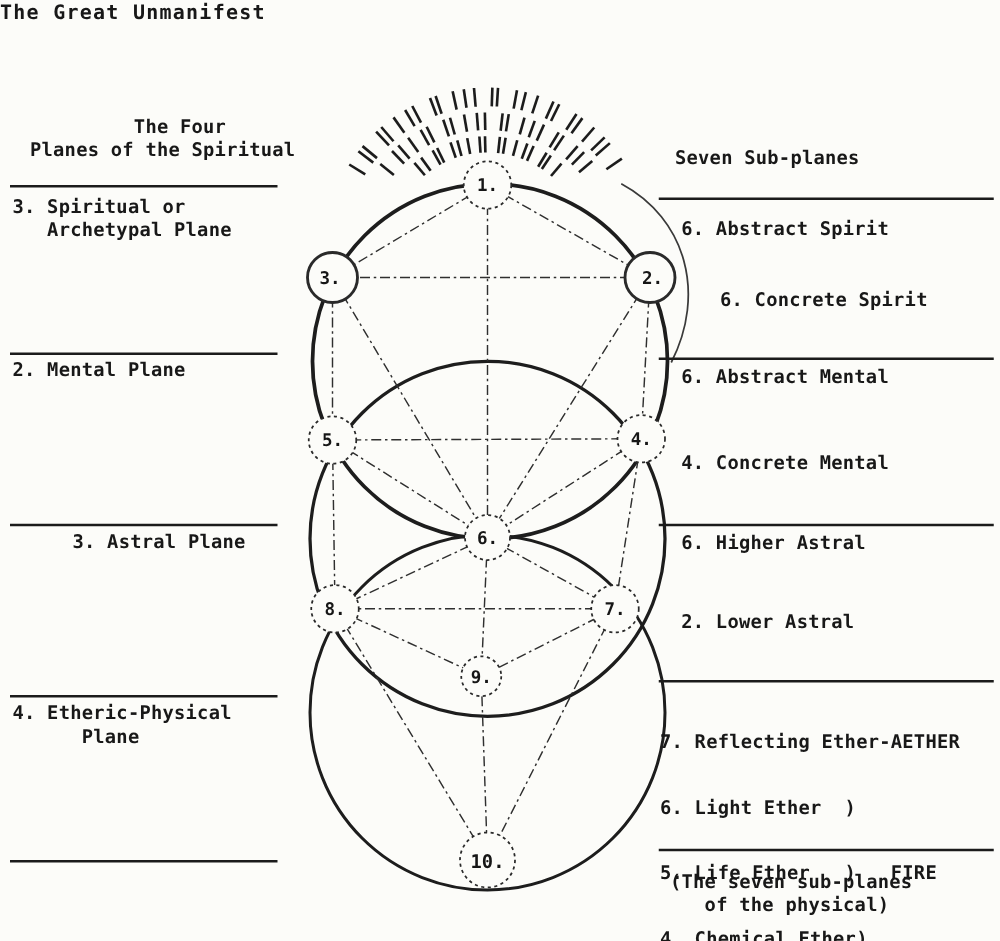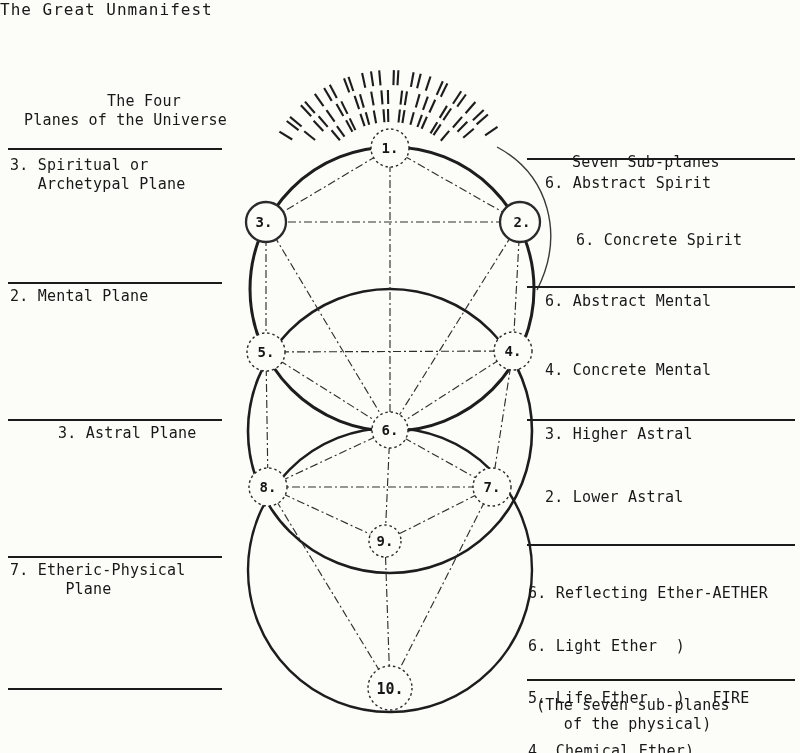--- a/index.html
+++ b/index.html
@@ -4,21 +4,21 @@
 <style>
   * { box-sizing: border-box; }
   html,body { margin:0; padding:0; background:#e8e7e3; }
   .page {
     position:relative; width:800px; height:753px; margin:0 auto;
     background:#fcfcf9; overflow:hidden;
     font-family:"DejaVu Sans Mono","Liberation Mono",monospace;
     color:#181818;
   }
   .txt {
-    position:absolute; white-space:pre; font-weight:normal;
+    position:absolute; white-space:pre; font-weight:bold;
     font-size:15px; line-height:19px; letter-spacing:.2px;
   }
   .title { font-size:16px; letter-spacing:1px; }
   .ether { font-size:15px; line-height:17.5px; }
   .ether div { white-space:pre; }
   .rule { position:absolute; height:0; border-top:2.5px solid #1b1b1b; }
   svg.diagram { position:absolute; left:0; top:0; }
   .bigcircle { fill:none; stroke:#1d1d1d; }
   .edge { stroke:#2f2f2f; stroke-width:1.15; stroke-dasharray:8 3 2 3; }
   .node { fill:#fcfcf9; stroke:#2a2a2a; stroke-width:1.4; stroke-dasharray:2.5 2.8; }
@@ -153,55 +153,55 @@
       <text class="nlabel" x="492" y="492">7.</text>
       <text class="nlabel" x="268" y="492">8.</text>
       <text class="nlabel" x="385" y="546">9.</text>
       <text class="nlabel" x="390" y="694" style="font-size:15px">10.</text>
     </g>
   </svg>
 
   <div class="txt title" style="left:0; top:7; width:740; text-align:center;">The Great Unmanifest</div>
 
   <div class="txt" style="left:24px; top:92px;">         The Four
-Planes of the Universe</div>
+Planes of the Spiritual</div>
 
   <div class="rule" style="left:8px; top:148px; width:214px;"></div>
   <div class="txt" style="left:10px; top:156px;">3. Spiritual or
    Archetypal Plane</div>
 
   <div class="rule" style="left:8px; top:282px; width:214px;"></div>
   <div class="txt" style="left:10px; top:287px;">2. Mental Plane</div>
 
   <div class="rule" style="left:8px; top:419px; width:214px;"></div>
   <div class="txt" style="left:10px; top:424px;margin-left:48px;">3. Astral Plane</div>
 
   <div class="rule" style="left:8px; top:556px; width:214px;"></div>
-  <div class="txt" style="left:10px; top:561px;">7. Etheric-Physical
+  <div class="txt" style="left:10px; top:561px;">4. Etheric-Physical
       Plane</div>
 
   <div class="rule" style="left:8px; top:688px; width:214px;"></div>
 
-  <div class="txt" style="left:572px; top:117px;margin-top:36px;">Seven Sub-planes</div>
+  <div class="txt" style="left:540px; top:117px;">Seven Sub-planes</div>
 
   <div class="rule" style="left:527px; top:158px; width:268px;"></div>
   <div class="txt" style="left:545px; top:174px;">6. Abstract Spirit</div>
   <div class="txt" style="left:576px; top:231px;">6. Concrete Spirit</div>
 
   <div class="rule" style="left:527px; top:286px; width:268px;"></div>
   <div class="txt" style="left:545px; top:292px;">6. Abstract Mental</div>
   <div class="txt" style="left:545px; top:361px;">4. Concrete Mental</div>
 
   <div class="rule" style="left:527px; top:419px; width:268px;"></div>
-  <div class="txt" style="left:545px; top:425px;">3. Higher Astral</div>
+  <div class="txt" style="left:545px; top:425px;">6. Higher Astral</div>
   <div class="txt" style="left:545px; top:488px;">2. Lower Astral</div>
 
   <div class="rule" style="left:527px; top:544px; width:268px;"></div>
   <div class="txt ether" style="left:528px; top:550px;">
-    <div>6. Reflecting Ether-AETHER</div>
+    <div>7. Reflecting Ether-AETHER</div>
     <div>6. Light Ether  )</div>
     <div>5. Life Ether   )   FIRE</div>
     <div>4. Chemical Ether)</div>
     
     
     
   </div>
 
   <div class="rule" style="left:527px; top:679px; width:268px;"></div>
   <div class="txt" style="left:536px; top:696px;">(The seven sub-planes

